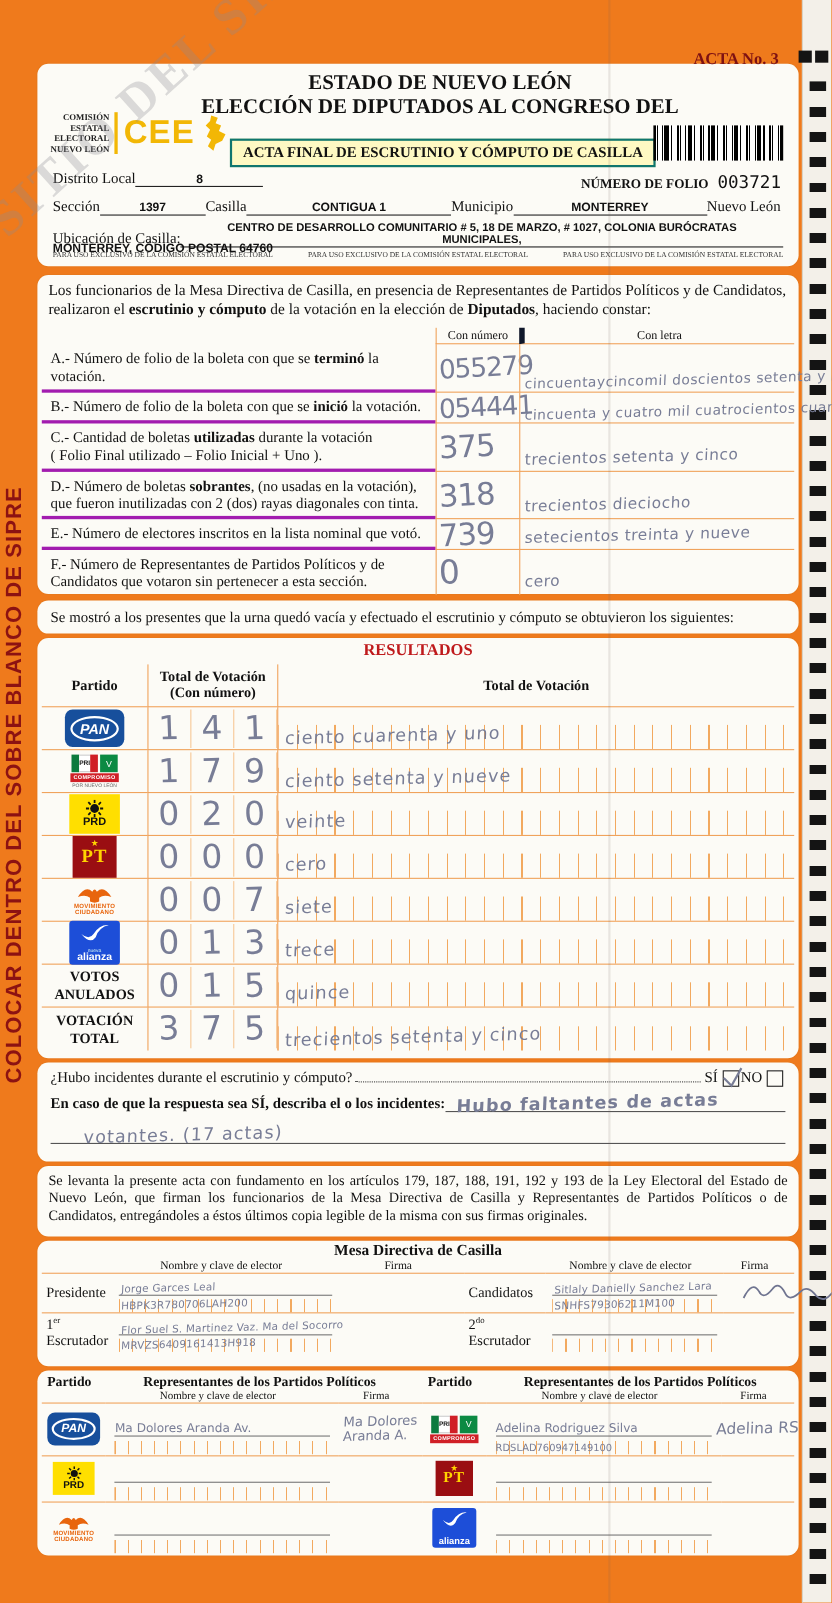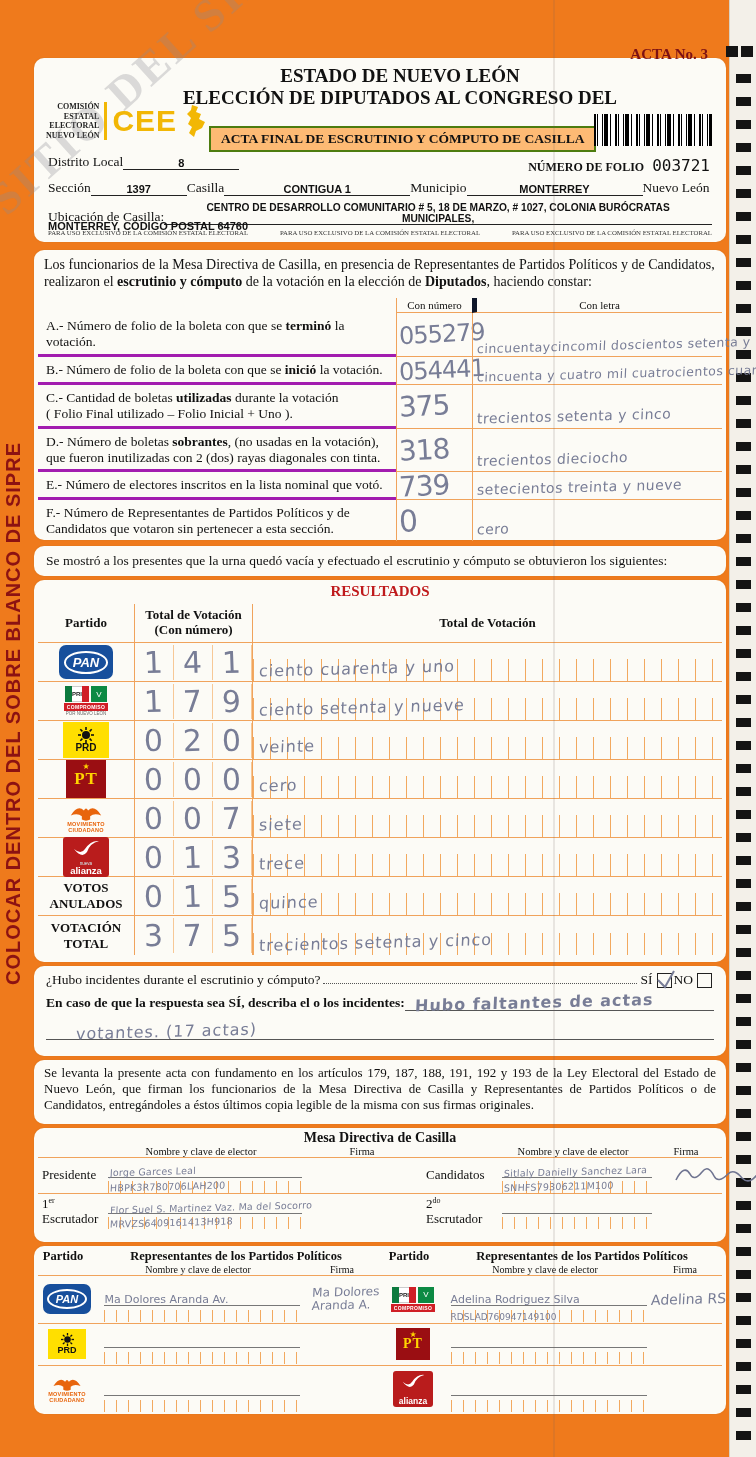--- a/index.html
+++ b/index.html
@@ -29,21 +29,21 @@
   .watermark{position:absolute;left:-30px;top:300px;width:980px;z-index:20;pointer-events:none;
       transform:rotate(-42deg);transform-origin:120px 620px;
       font-size:46px;font-weight:bold;color:rgba(140,140,145,.30);letter-spacing:3px;white-space:nowrap;}
 
   
   .p1{top:58px;height:184px;}
   .p1 .title{position:absolute;top:7px;left:120px;right:80px;text-align:center;font-weight:bold;font-size:19px;line-height:1.15;}
   .cee{position:absolute;left:12px;top:44px;display:flex;align-items:center;gap:5px;}
   .cee-org{font-size:8px;font-weight:bold;text-align:right;line-height:1.2;color:#222;border-right:3px solid #f2b705;padding-right:5px;}
   .cee-txt{font-family:"Liberation Sans",sans-serif;font-weight:bold;font-size:30px;color:#f2b705;letter-spacing:1px;}
-  .subtitle-box{position:absolute;left:175px;top:68px;border:2px solid #4d7c0f;padding:3px 10px;font-weight:bold;font-size:13.5px;background:#fdba74;}
+  .subtitle-box{position:absolute;left:175px;top:68px;border:2px solid #0f766e;padding:3px 10px;font-weight:bold;font-size:13.5px;background:#fef9c3;}
   .barcode{position:absolute;right:14px;top:56px;width:118px;height:32px;
       background:repeating-linear-gradient(90deg,#000 0 2px,#fff 2px 3px,#000 3px 4px,#fff 4px 8px,#000 8px 9px,#fff 9px 10px,#000 10px 14px,#fff 14px 16px,#000 16px 17px,#fff 17px 21px);}
   .frow{position:absolute;left:14px;right:14px;display:flex;align-items:flex-end;font-size:13.5px;}
   .uline{border-bottom:1px solid #222;text-align:center;font-family:"Liberation Sans",sans-serif;font-size:11px;font-weight:bold;padding:0 8px;}
   .folio{position:absolute;right:16px;top:98px;font-size:12px;font-weight:bold;}
   .folio-num{font-family:"DejaVu Sans Mono",monospace;font-size:16px;font-weight:normal;margin-left:8px;}
   .excl{position:absolute;left:14px;right:14px;bottom:6px;display:flex;justify-content:space-between;font-size:6.8px;color:#333;}
 
   
   .p2{top:250px;height:290px;}
@@ -92,21 +92,21 @@
   .lg-pri .ver{width:16px;height:16px;background:#0c8a43;color:#fff;font-size:8px;display:flex;align-items:center;justify-content:center;font-family:"Liberation Sans",sans-serif;}
   .lg-pri .band{margin-top:1px;background:#d01f26;color:#fff;font-family:"Liberation Sans",sans-serif;font-weight:bold;font-size:5px;padding:1px 3px;letter-spacing:.3px;}
   .lg-pri .sub{font-size:4.5px;color:#666;font-family:"Liberation Sans",sans-serif;}
   .lg-prd{width:46px;height:36px;background:#ffdf00;display:flex;flex-direction:column;align-items:center;justify-content:center;}
   .lg-prd b{font-family:"Liberation Sans",sans-serif;font-size:10px;color:#111;line-height:1;}
   .lg-pt{width:40px;height:38px;background:#9a0e12;display:flex;align-items:center;justify-content:center;position:relative;}
   .lg-pt b{color:#ffd400;font-family:Liberation Serif, serif;font-size:17px;letter-spacing:1px;}
   .lg-pt s{position:absolute;top:2px;left:50%;transform:translateX(-50%);color:#ffd400;font-size:8px;text-decoration:none;}
   .lg-mc{width:58px;display:flex;flex-direction:column;align-items:center;}
   .lg-mc b{font-family:"Liberation Sans",sans-serif;font-size:5.5px;color:#e8650d;line-height:1.1;letter-spacing:.2px;}
-  .lg-al{width:46px;height:38px;background:#b91c1c;border-radius:3px;display:flex;flex-direction:column;align-items:center;justify-content:flex-end;padding-bottom:2px;position:relative;}
+  .lg-al{width:46px;height:38px;background:#1d4ed8;border-radius:3px;display:flex;flex-direction:column;align-items:center;justify-content:flex-end;padding-bottom:2px;position:relative;}
   .lg-al b{color:#fff;font-family:"Liberation Sans",sans-serif;font-size:9.5px;line-height:1;}
   .lg-al i{color:#cfeff2;font-style:normal;font-size:4.5px;font-family:"Liberation Sans",sans-serif;}
 
   
   .p5{top:966px;height:90px;padding:6px 12px;box-sizing:border-box;font-size:13.5px;}
   .inc1{display:flex;align-items:center;}
   .leader{flex:1;border-bottom:1.5px dotted #555;margin:0 3px 4px 3px;height:11px;}
   .chk{width:13px;height:13px;border:1.2px solid #222;display:inline-block;margin:0 2px 0 4px;position:relative;}
   .chk svg{position:absolute;left:-4px;top:-7px;overflow:visible;}
   .inc2{display:flex;align-items:flex-end;margin-top:4px;font-weight:bold;}

